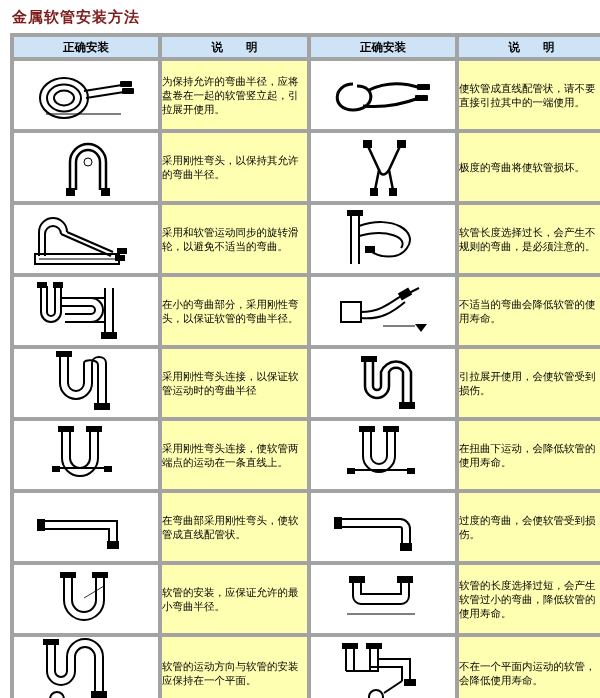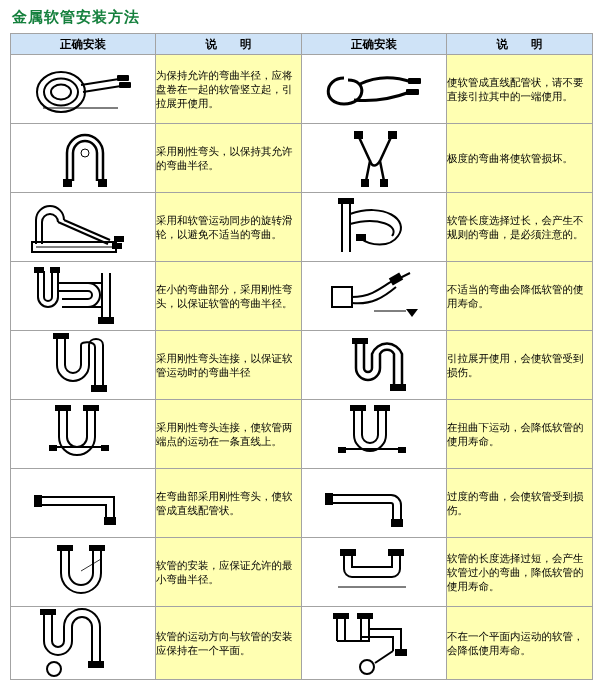--- a/index.html
+++ b/index.html
@@ -19,30 +19,30 @@
     height: 698px;
     position: relative;
     box-sizing: border-box;
     padding: 6px 10px 0 10px;
   }
   .doc-title {
     font-size: 15px;
     font-weight: bold;
     letter-spacing: 1px;
     margin: 2px 0 6px 2px;
-    color: #15803d;
+    color: #7f1d1d;
   }
   table.grid {
     border-collapse: collapse;
     width: 578px;
     table-layout: fixed;
     border: 1px solid #000;
   }
   table.grid td, table.grid th {
-    border: 1px solid #a3a3a3;
+    border: 4px solid #a3a3a3;
     padding: 0;
     vertical-align: middle;
   }
   thead th {
     background: #cfe3f7;
     font-size: 11.5px;
     font-weight: bold;
     height: 20px;
     text-align: center;
     color: #000;

